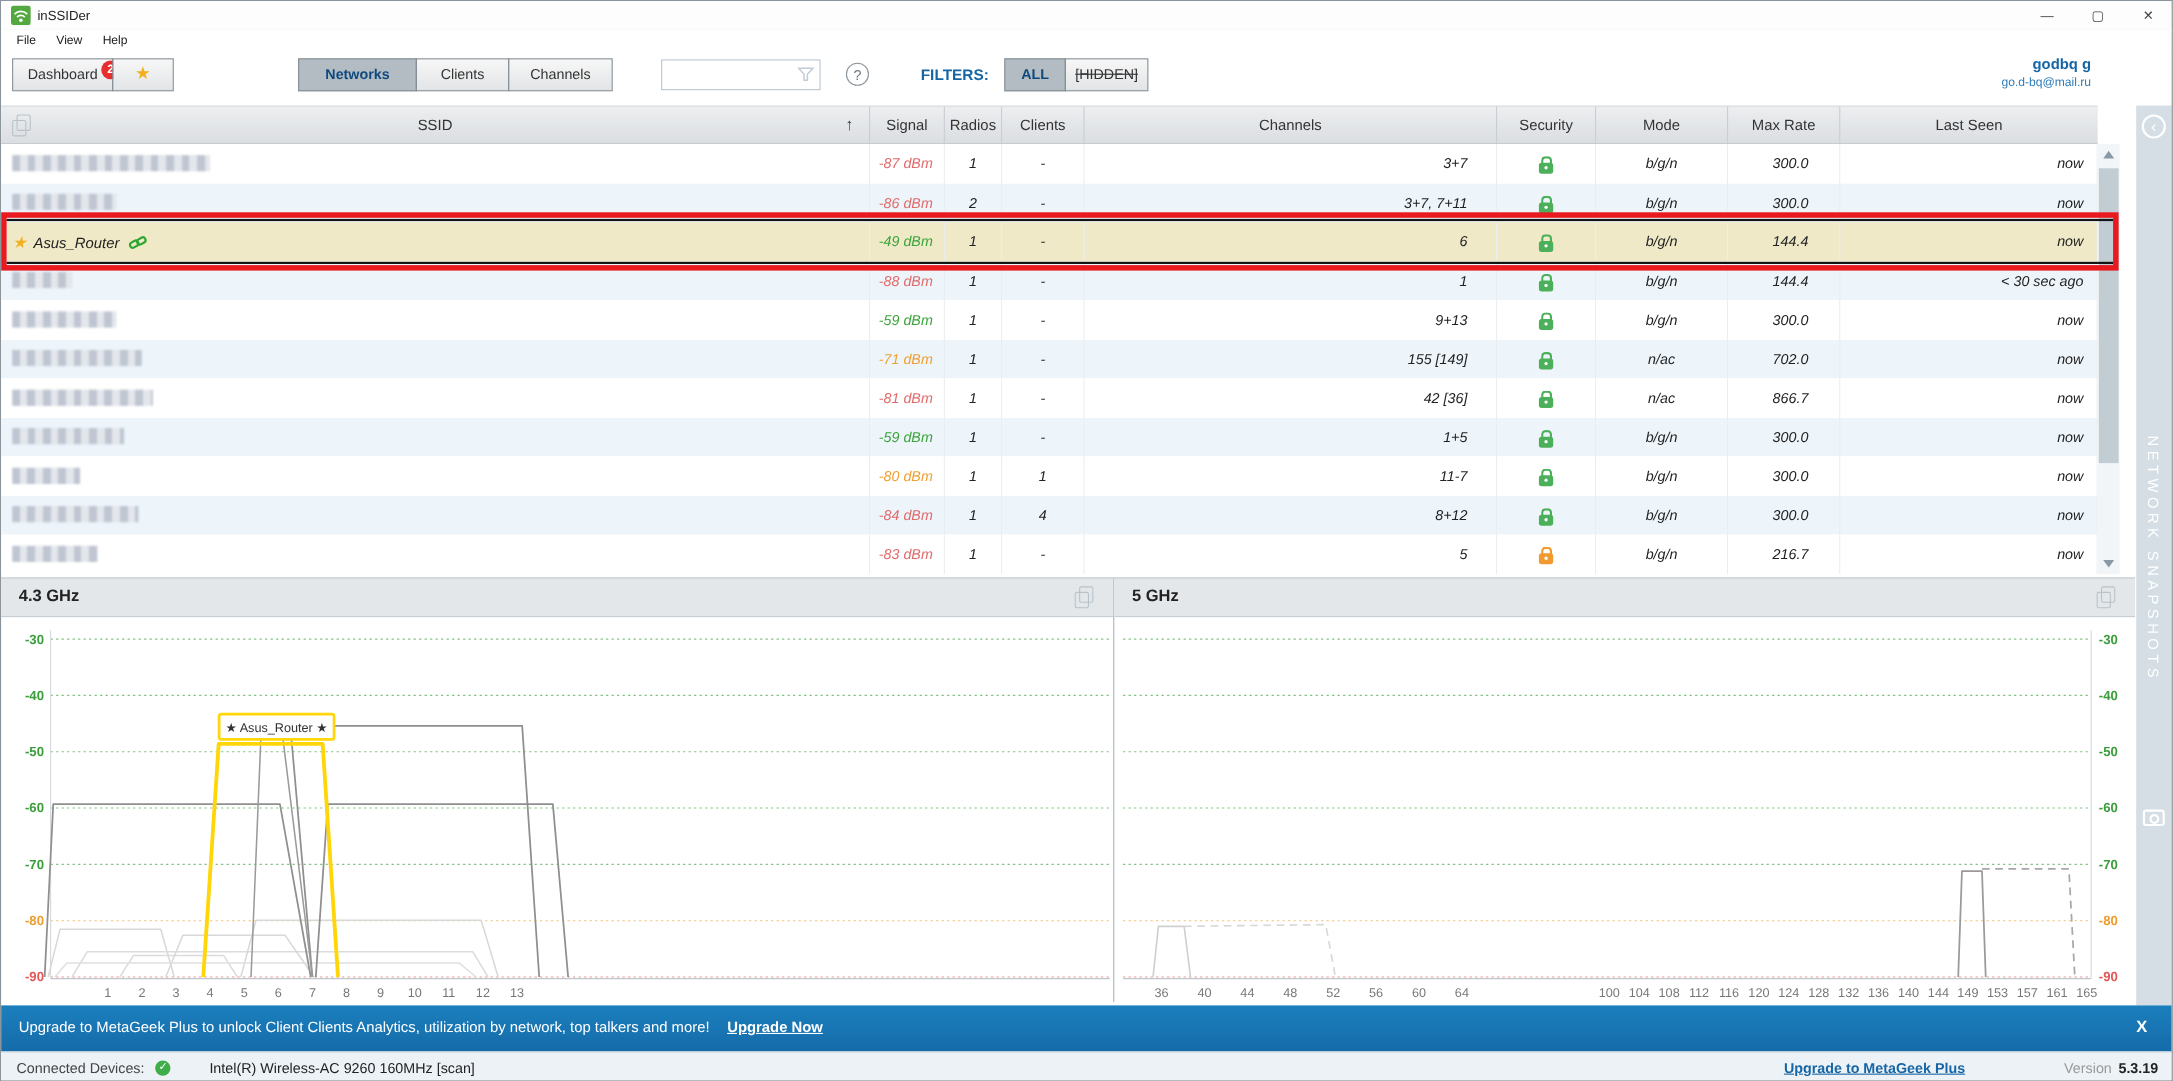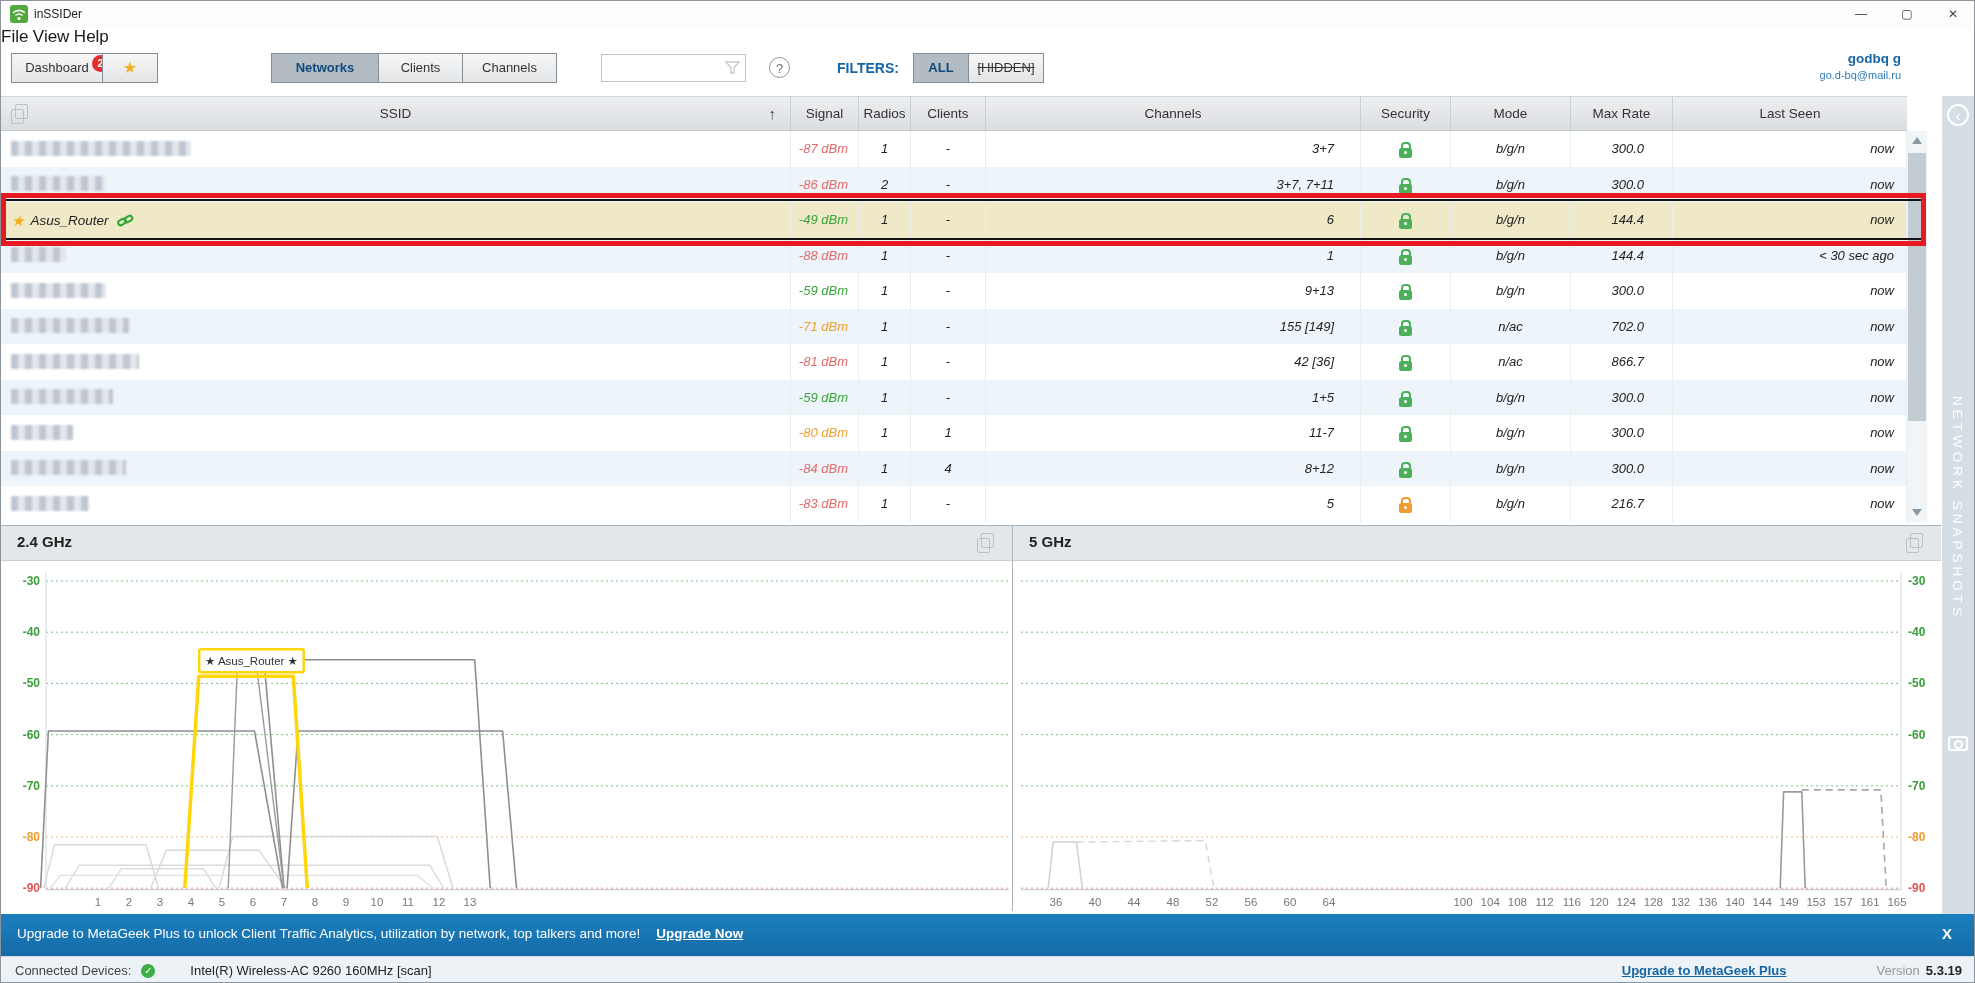--- a/index.html
+++ b/index.html
@@ -5,21 +5,21 @@
   html,body{margin:0;padding:0;background:#666;}
   #app{position:relative;width:1975px;height:983px;background:#fff;overflow:hidden;
        font-family:"Liberation Sans",sans-serif;color:#222;border:1px solid #8a949a;box-sizing:border-box;}
   .abs{position:absolute;}
   
   #titlebar{left:0;top:0;width:1975px;height:26px;background:#fdfdfd;border-bottom:1px solid #e8e8e8;}
   #apptitle{left:33px;top:6px;font-size:12px;color:#222;}
   .wctl{top:0;width:46px;height:26px;text-align:center;line-height:26px;font-size:12px;color:#444;cursor:default;}
   
   #menubar{left:0;top:26px;width:1975px;height:20px;background:#fff;}
-  .menuitem{display:inline-block;font-size:17px;color:#1a1a1a;line-height:20px;}
+  .menuitem{display:inline-block;margin-left:14px;font-size:11px;color:#1a1a1a;line-height:20px;}
   
   #toolbar{left:0;top:46px;width:1975px;height:49px;background:#fff;}
   .btn{position:absolute;top:6px;height:30px;box-sizing:border-box;border:1px solid #848e94;
        background:linear-gradient(#f7f7f7,#e2e4e6);font-size:13px;color:#333;text-align:center;line-height:28px;}
   .btn.pressed{background:#b2bcc2;color:#10497e;font-weight:bold;}
   #searchbox{position:absolute;left:600px;top:7px;width:145px;height:28px;border:1px solid #b9c6d0;background:#fff;box-sizing:border-box;}
   #searchinput{position:absolute;left:4px;top:3px;width:110px;height:20px;border:none;outline:none;font-size:13px;}
   #funnel{position:absolute;right:5px;top:6px;}
   #helpicon{position:absolute;left:768px;top:10px;width:21px;height:21px;border:1.5px solid #8b959c;border-radius:50%;
             text-align:center;line-height:21px;font-size:13px;color:#6b767d;box-sizing:border-box;}
@@ -294,21 +294,21 @@
 
   <div class="abs" id="vscroll">
     <div class="sarrow" style="top:6px;border-bottom:7px solid #8a9aa4"></div>
     <div id="thumb"></div>
     <div class="sarrow" style="bottom:6px;border-top:7px solid #8a9aa4"></div>
   </div>
 
   <div class="abs" id="chartsep-h"></div>
   <div class="abs" id="chartsep-v"></div>
   <div class="abs chead" style="left:0;width:1011px">
-    <span class="ctitle">2.4 GHz</span>
+    <span class="ctitle">4.3 GHz</span>
     <span class="copyicon" style="right:22px;top:12px"></span>
   </div>
   <div class="abs chead" style="left:1012px;width:928px">
     <span class="ctitle">5 GHz</span>
     <span class="copyicon" style="right:22px;top:12px"></span>
   </div>
 
   <svg class="abs" id="chart24" style="left:0;top:560px" width="1012" height="350">
       <line x1="45" x2="1008" y1="20" y2="20" stroke="#3a9e3a" stroke-width="1" stroke-dasharray="2 3" opacity="0.65"></line>
       <text x="39" y="24" fill="#3a9e3a" font-size="12" font-weight="bold" text-anchor="end" font-family="Liberation Sans, sans-serif">-30</text>
@@ -402,21 +402,21 @@
     </svg>
 
   <div class="abs" id="sidestrip">
     <div id="chevcircle">‹</div>
     <div id="striplabel">NETWORK SNAPSHOTS</div>
     <div id="stripcam"></div>
   </div>
 
   <div class="abs" id="banner">
     <div id="bannertext">
-      <span>Upgrade to MetaGeek Plus to unlock Client Traffic Analytics, utilization by network, top talkers and more!</span><span id="bannerlink">Upgrade Now</span>
+      <span>Upgrade to MetaGeek Plus to unlock Client Clients Analytics, utilization by network, top talkers and more!</span><span id="bannerlink">Upgrade Now</span>
     </div>
     <div id="bannerclose">X</div>
   </div>
 
   <div class="abs" id="statusbar">
     <span id="connlabel">Connected Devices:</span>
     <span id="checkicon">✓</span>
     <span id="device">Intel(R) Wireless-AC 9260 160MHz [scan]</span>
     <span id="spacer"></span>
     <span id="sb-upgrade">Upgrade to MetaGeek Plus</span>

